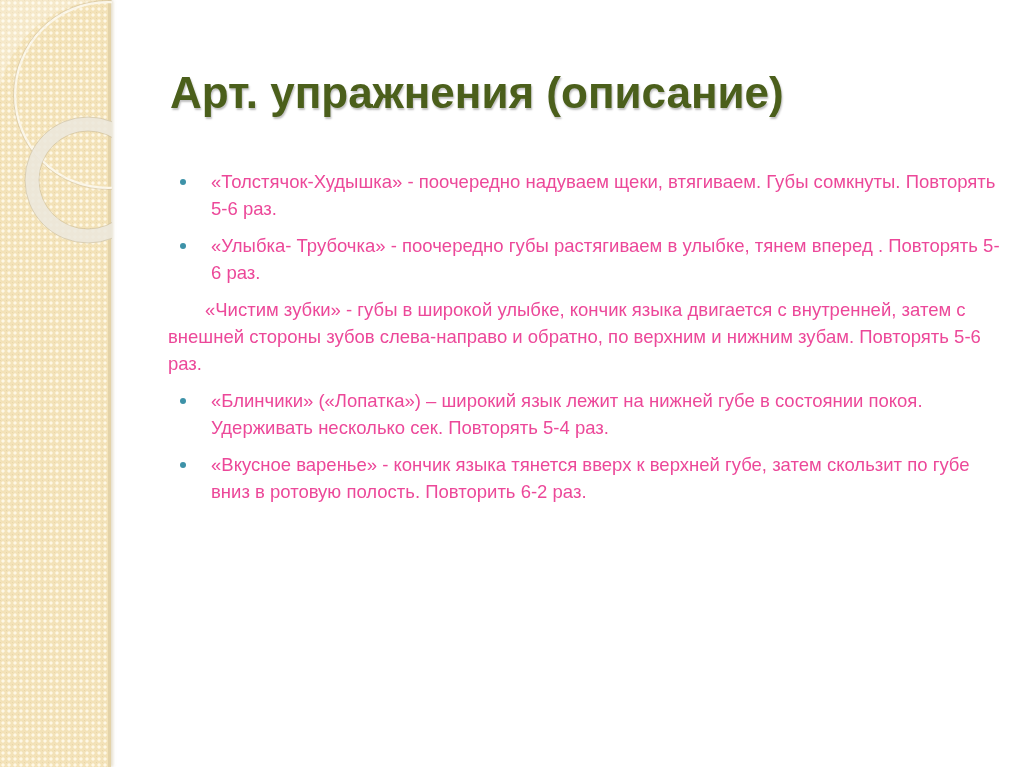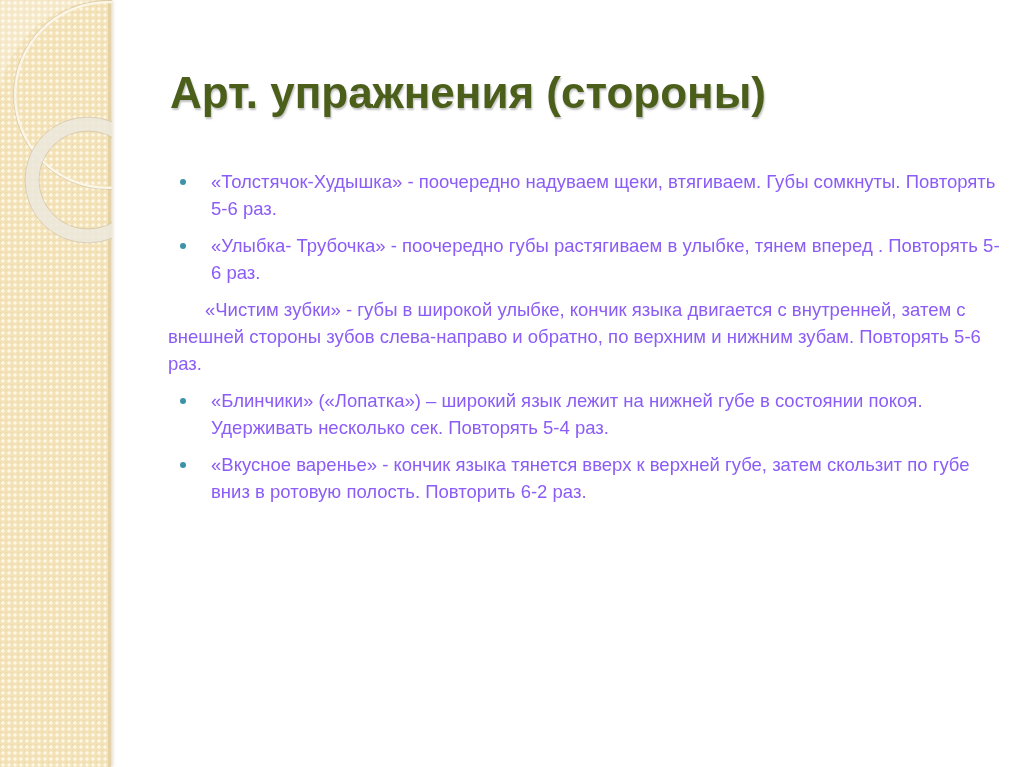--- a/index.html
+++ b/index.html
@@ -6,39 +6,39 @@
   body { width:1024px; height:767px; position:relative; overflow:hidden; background:#ffffff; font-family:"Liberation Sans", sans-serif; }
   .sidebar { position:absolute; left:0; top:0; width:108px; height:767px;
     background-color:#f3e2b8;
     background-image: radial-gradient(circle at 3px 3px, rgba(255,250,235,0.9) 1.3px, transparent 1.9px),
                       radial-gradient(circle at 0 0, rgba(225,205,160,0.6) 0.8px, transparent 1.3px);
     background-size:6px 6px, 6px 6px;
     border-right:3px solid #e4d3a8; box-shadow: 2px 0 3px rgba(180,160,110,0.35); }
   .deco { position:absolute; left:0; top:0; width:112px; height:260px; overflow:hidden; }
   .title { position:absolute; left:170px; top:68px; font-size:44px; font-weight:bold; color:#4b5f1b;
     text-shadow: 1px 2px 2px rgba(0,0,0,0.25); letter-spacing:0px; white-space:nowrap; font-family:"Liberation Sans", sans-serif; }
-  .content { position:absolute; left:172px; top:168px; width:830px; font-size:18.5px; color:#8b5cf6; line-height:27px; }
+  .content { position:absolute; left:172px; top:168px; width:830px; font-size:18.5px; color:#ec4899; line-height:27px; }
   .item { position:relative; padding-left:39px; margin-bottom:10px; }
   .item .bullet { position:absolute; left:8px; top:11px; width:6px; height:6px; border-radius:50%; background:#3d92a8; }
   .plain { text-indent:37px; margin-left:-4px; margin-bottom:10px; }
 </style>
 </head>
 <body>
 
 <div class="sidebar"></div>
 <svg class="deco" viewBox="0 0 112 260" width="112" height="260">
   <path d="M0,88 A110,110 0 0 1 112,0 L0,0 Z" fill="rgba(255,255,255,0.25)"></path>
   <circle cx="108" cy="95" r="93" fill="none" stroke="#fbf6e8" stroke-width="2.5"></circle>
   <circle cx="108" cy="95" r="94.5" fill="none" stroke="rgba(190,170,130,0.5)" stroke-width="0.8"></circle>
   <circle cx="88" cy="180" r="56" fill="none" stroke="rgba(236,232,220,0.9)" stroke-width="14"></circle>
   <circle cx="88" cy="180" r="63" fill="none" stroke="rgba(190,175,140,0.45)" stroke-width="1"></circle>
   <circle cx="88" cy="180" r="49" fill="none" stroke="rgba(190,175,140,0.45)" stroke-width="1"></circle>
 </svg>
 
-<div class="title">Арт. упражнения (стороны)</div>
+<div class="title">Арт. упражнения (описание)</div>
 
 <div class="content">
   <div class="item">
     <span class="bullet"></span>
     <span>«Толстячок-Худышка» - поочередно  надуваем щеки, втягиваем. Губы сомкнуты. Повторять 5-6 раз.</span>
   </div>
   <div class="item">
     <span class="bullet"></span>
     <span>«Улыбка- Трубочка» - поочередно губы растягиваем в улыбке, тянем вперед . Повторять 5-6 раз.</span>
   </div>

